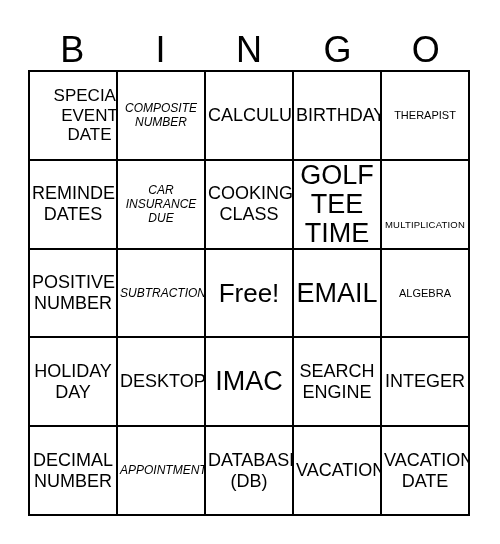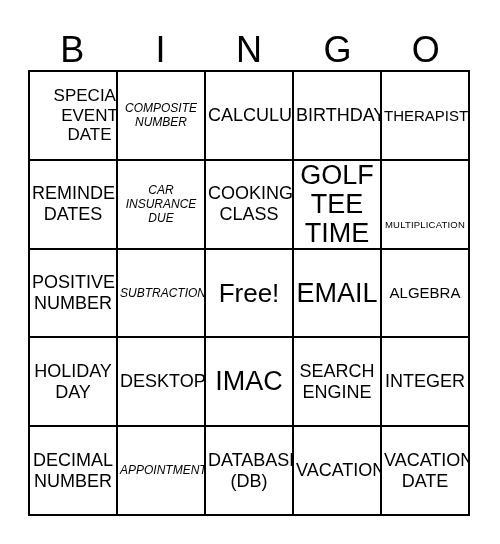--- a/index.html
+++ b/index.html
@@ -77,21 +77,21 @@
     line-height: 1.12;
     white-space: pre-line;
     color: #000;
   }
 
   
   .sz-xxl { font-size: 26px; line-height: 1.0; }
   .sz-xl  { font-size: 27px; line-height: 1.06; text-align: center; }
   .sz-lg  { font-size: 17px; line-height: 1.14; margin-left: 33px; }
   .sz-md  { font-size: 18px; line-height: 1.16; }
-  .sz-sm  { font-size: 15px; line-height: 1.18; }
+  .sz-sm  { font-size: 11px; line-height: 1.18; }
   .sz-xs  { font-size: 12px; line-height: 1.2; font-style: italic; }
   .sz-xxs { font-size: 9.5px; line-height: 1.2; letter-spacing: 0.2px; margin-top: 40px; }
 </style>
 </head>
 <body>
 
 <div id="card">
 
   <div id="header-row">
     <div class="header-letter">B</div>

